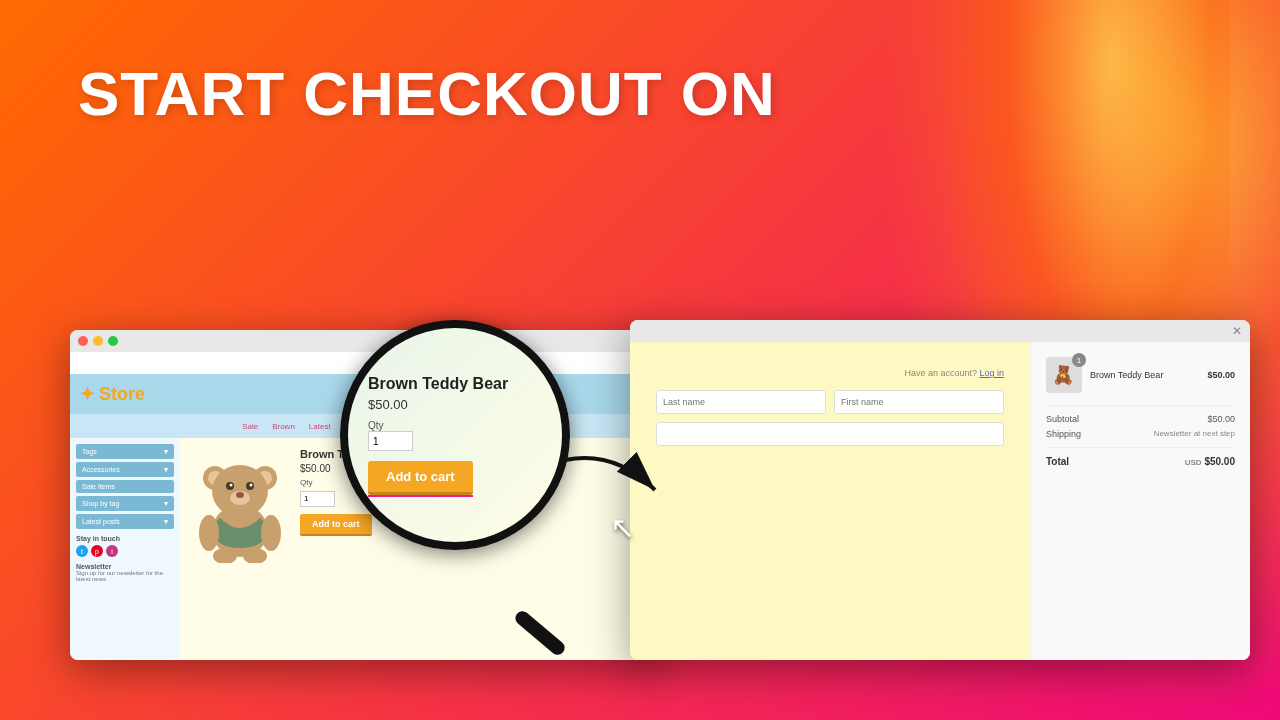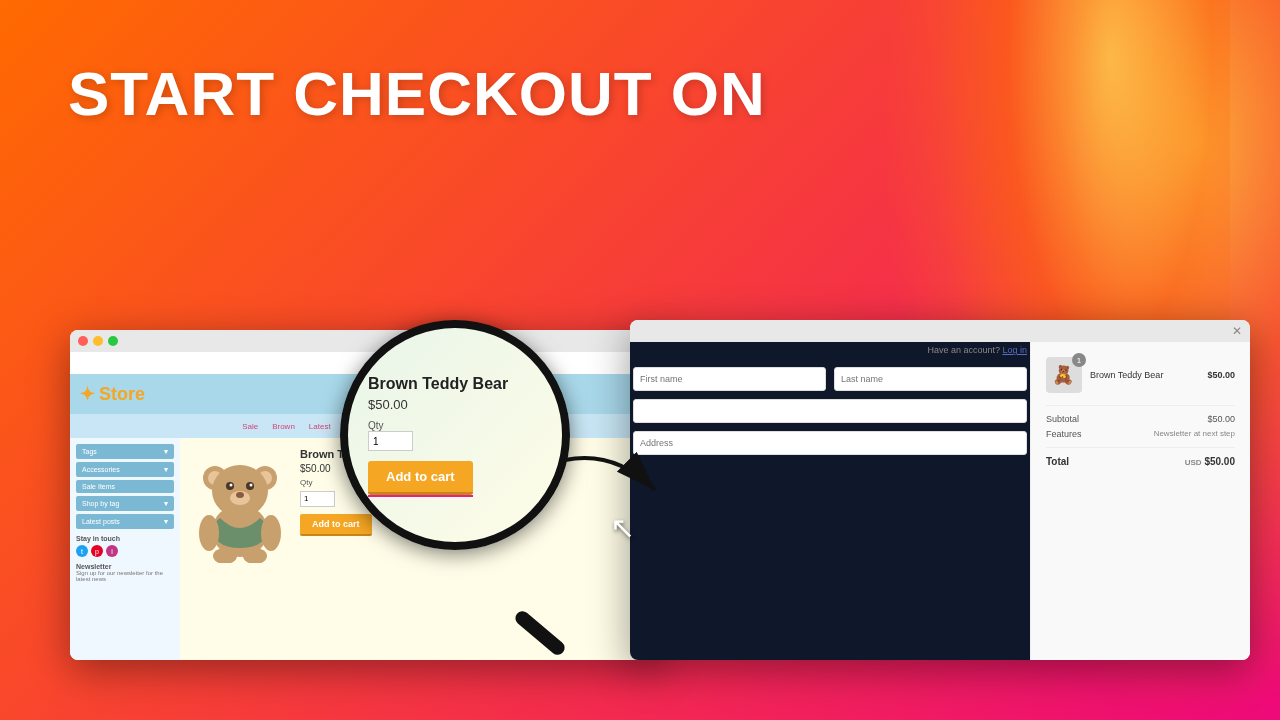--- a/index.html
+++ b/index.html
@@ -25,21 +25,21 @@
       top: 0; right: 50px;
       width: 300px; height: 80%;
       background: radial-gradient(ellipse at 60% 10%, rgba(255,255,100,0.5) 0%, rgba(255,100,0,0.3) 40%, transparent 70%);
       pointer-events: none;
     }
 
     
     .headline {
       position: absolute;
       top: 60px;
-      left: 68px;
+      left: 78px;
       color: white;
       font-size: 62px;
       font-weight: 900;
       line-height: 1.1;
       text-transform: uppercase;
       letter-spacing: 1px;
       text-shadow: 2px 2px 8px rgba(0,0,0,0.2);
       max-width: 780px;
     }
 
@@ -319,22 +319,22 @@
       justify-content: flex-end;
       padding: 0 8px;
     }
     .checkout-close { font-size: 12px; color: #888; }
     .checkout-body {
       display: flex;
       height: calc(100% - 22px);
     }
     .checkout-form {
       flex: 1;
-      padding: 3px;
-      background: #0f172a;
+      padding: 26px;
+      background: #fef9c3;
       overflow: hidden;
     }
     .have-account {
       font-size: 9px;
       color: #888;
       margin-bottom: 12px;
       text-align: right;
     }
     .have-account a { color: #5c6bc0; text-decoration: underline; }
     .form-row {
@@ -551,49 +551,46 @@
     <span class="checkout-close">✕</span>
   </div>
   <div class="checkout-body">
 
     <div class="checkout-form" style="position:relative;">
       <div class="have-account">
         <span>Have an account?</span>
         <a href="#">Log in</a>
       </div>
       <div class="form-row">
+        <input class="form-input" type="text" placeholder="Last name" style="">
         <input class="form-input" type="text" placeholder="First name" style="">
-        <input class="form-input" type="text" placeholder="Last name" style="">
       </div>
       <div class="form-row">
         <select class="form-select">
           <option></option>
         </select>
-      </div>
-      <div class="form-row">
-        <input class="form-input" type="text" placeholder="Address" style="">
       </div>
     </div>
 
     <div class="checkout-summary">
       <div class="summary-product">
         <div class="summary-img">
           <span>🧸</span>
           <div class="summary-badge">1</div>
         </div>
         <span class="summary-name">Brown Teddy Bear</span>
         <span class="summary-price">$50.00</span>
       </div>
       <hr class="summary-divider">
       <div class="summary-row">
         <span>Subtotal</span>
         <span>$50.00</span>
       </div>
       <div class="summary-row">
-        <span>Features</span>
+        <span>Shipping</span>
         <span style="font-size:8px; color:#888; text-align:right; max-width:100px;">Newsletter at next step</span>
       </div>
       <hr class="summary-divider">
       <div class="summary-total-row">
         <span>Total</span>
         <span class="summary-total-val">
           <span class="currency-label">USD</span>
           <span>$50.00</span>
         </span>
       </div>

